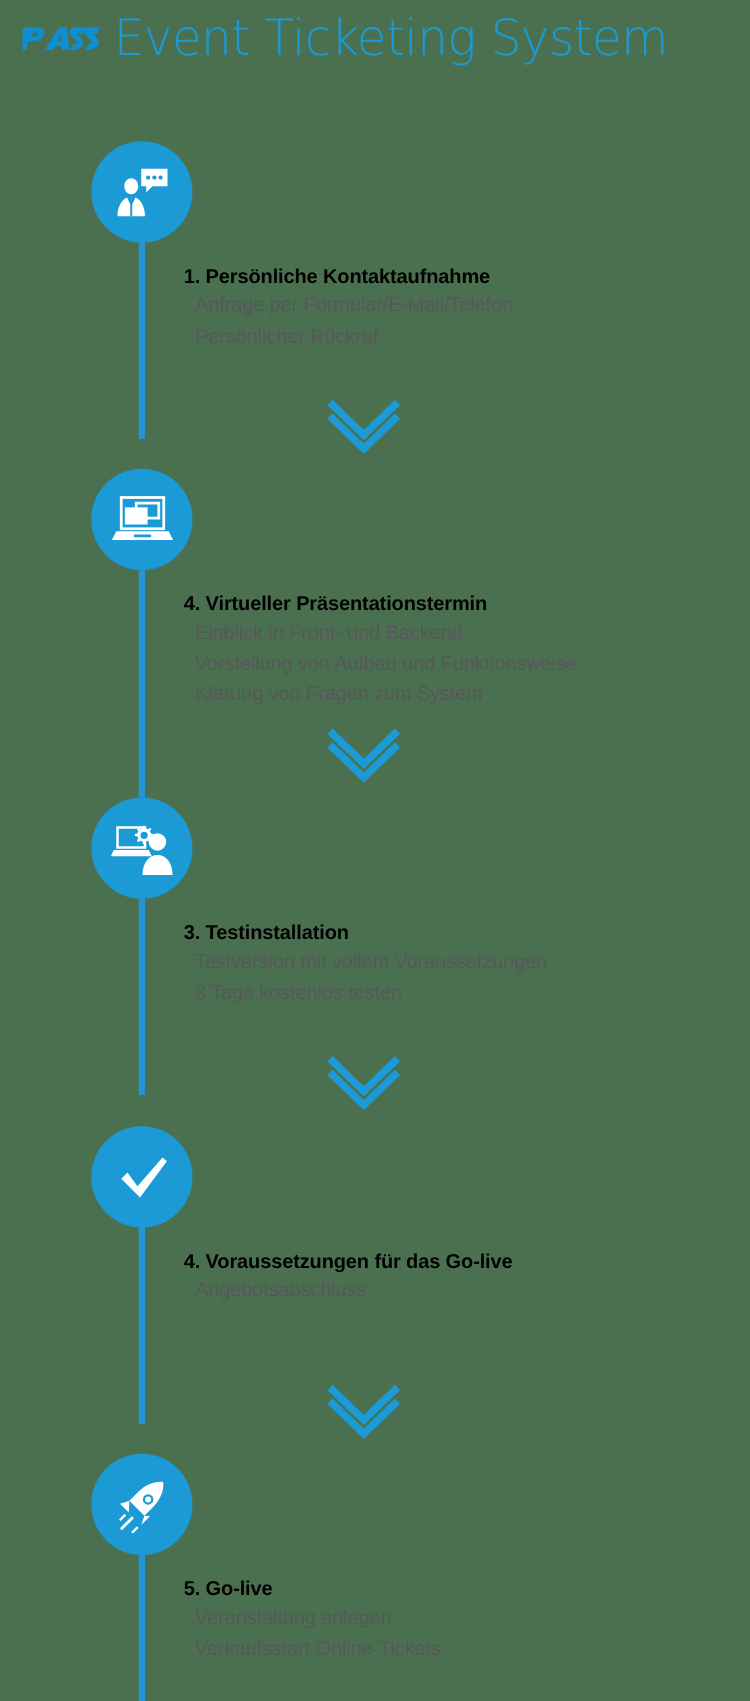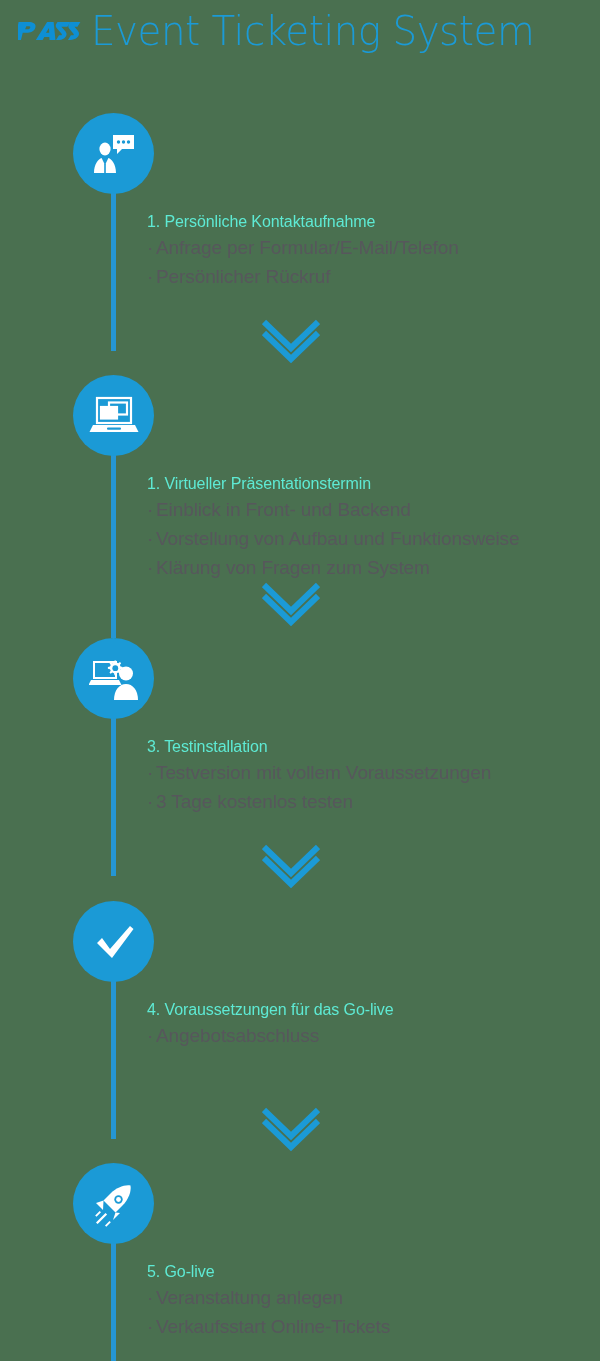--- a/index.html
+++ b/index.html
@@ -71,29 +71,29 @@
   }
   .circle svg { display: block; }
   .step-text {
     position: absolute;
     left: 147px;
     top: 98px;
     width: 440px;
   }
   .step-title {
     font-size: 16px;
-    font-weight: normal;
-    color: #5eead4;
+    font-weight: bold;
+    color: #000000;
     line-height: 1.33;
     margin: 0 0 1px 0;
     white-space: nowrap;
     letter-spacing: -0.1px;
   }
   .step-item {
-    font-size: 19px;
+    font-size: 16px;
     font-weight: 400;
     color: #57575c;
     line-height: 1.53;
     margin: 0;
     white-space: nowrap;
     letter-spacing: -0.1px;
   }
   .step-item .bullet {
     display: inline-block;
     width: 9px;
@@ -174,21 +174,21 @@
         <rect x="12" y="14" width="16" height="11.5" fill="#ffffff"></rect>
       </g>
       <g fill="#ffffff">
 
         <path d="M4 32 h42 l3.5 7 h-49 z"></path>
         <rect x="18" y="34.5" width="14" height="2.2" rx="1" fill="#1b9ad6"></rect>
       </g>
     </svg>
   </div>
   <div class="step-text">
-    <p class="step-title">1. Virtueller Präsentationstermin</p>
+    <p class="step-title">4. Virtueller Präsentationstermin</p>
     <p class="step-item"><span class="bullet">·</span><span>Einblick in Front- und Backend</span></p>
     <p class="step-item"><span class="bullet">·</span><span>Vorstellung von Aufbau und Funktionsweise</span></p>
     <p class="step-item"><span class="bullet">·</span><span>Klärung von Fragen zum System</span></p>
   </div>
 </div>
 
 <div class="chevron" style="top:581px;">
   <svg width="58" height="46" viewBox="0 0 58 46" aria-hidden="true">
     <polyline points="2,4 29,30 56,4" fill="none" stroke="#1b9ad6" stroke-width="6"></polyline>
     <polyline points="2,15 29,41 56,15" fill="none" stroke="#1b9ad6" stroke-width="6"></polyline>

